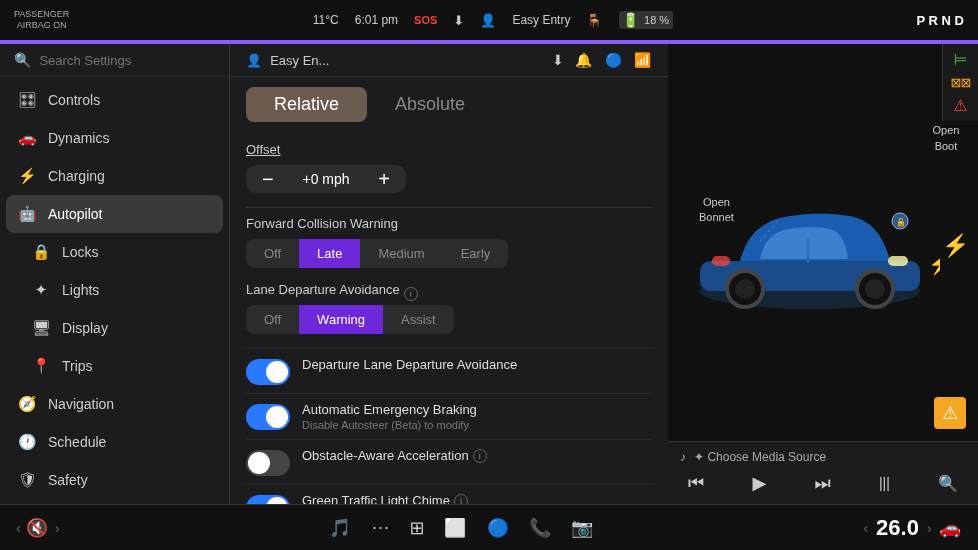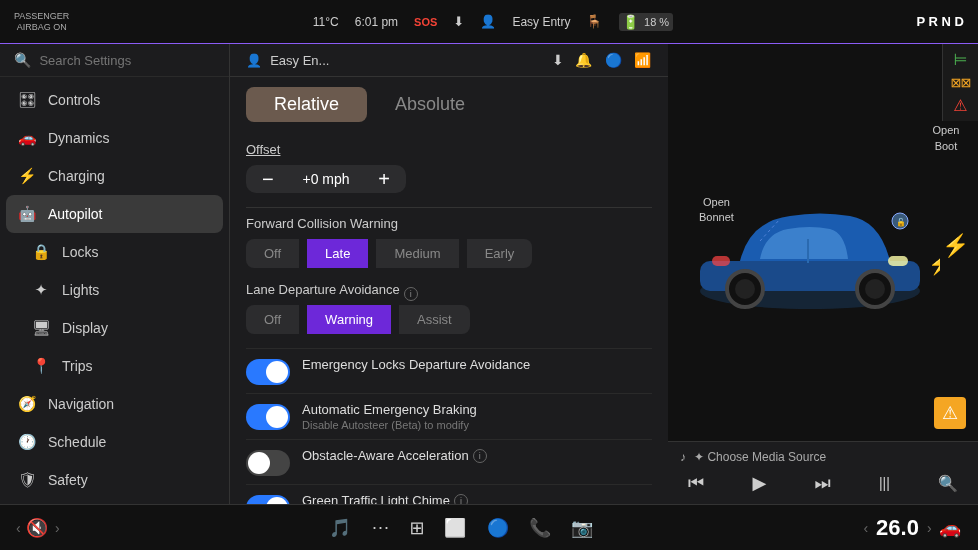--- a/index.html
+++ b/index.html
@@ -14,21 +14,21 @@
     }
 
     
     .top-bar {
       display: flex;
       align-items: center;
       justify-content: space-between;
       padding: 6px 14px;
       background: #111;
       height: 44px;
-      border-bottom: 1px solid #8b5cf6;
+      border-bottom: 4px solid #8b5cf6;
     }
     .top-bar-left { display: flex; align-items: center; gap: 8px; font-size: 11px; color: #aaa; }
     .top-bar-center { display: flex; align-items: center; gap: 16px; font-size: 12px; color: #ccc; }
     .top-bar-right { display: flex; align-items: center; gap: 8px; font-size: 13px; color: #fff; font-weight: 600; }
     .battery-bar { 
       display: inline-flex; align-items: center; 
       background: #333; border-radius: 3px; padding: 1px 4px; font-size: 11px; gap: 4px;
     }
     .easy-entry-badge { display: flex; align-items: center; gap: 4px; font-size: 12px; color: #ccc; }
 
@@ -149,21 +149,21 @@
       line-height: 1;
     }
     .offset-value { font-size: 14px; color: #fff; }
 
     .divider { height: 1px; background: #333; margin: 8px 0; }
 
     
     .toggle-section-label { font-size: 13px; color: #ccc; margin-bottom: 8px; }
     .btn-group {
       display: flex;
-      gap: 8px;
+      gap: 0;
       margin-bottom: 14px;
     }
     .btn-group-btn {
       padding: 7px 18px;
       font-size: 13px;
       cursor: pointer;
       border: none;
       background: #2c2c2e;
       color: #888;
     }
@@ -444,21 +444,21 @@
       </div>
       <div class="btn-group">
         <button class="btn-group-btn">Off</button>
         <button class="btn-group-btn active">Warning</button>
         <button class="btn-group-btn">Assist</button>
       </div>
 
       <div class="toggle-row">
         <div class="toggle-switch on"></div>
         <div class="toggle-info">
-          <div class="toggle-title">Emergency Locks Departure Avoidance</div>
+          <div class="toggle-title">Departure Lane Departure Avoidance</div>
         </div>
       </div>
       <div class="toggle-row">
         <div class="toggle-switch on"></div>
         <div class="toggle-info">
           <div class="toggle-title">Automatic Emergency Braking</div>
           <div class="toggle-subtitle">Disable Autosteer (Beta) to modify</div>
         </div>
       </div>
       <div class="toggle-row">

